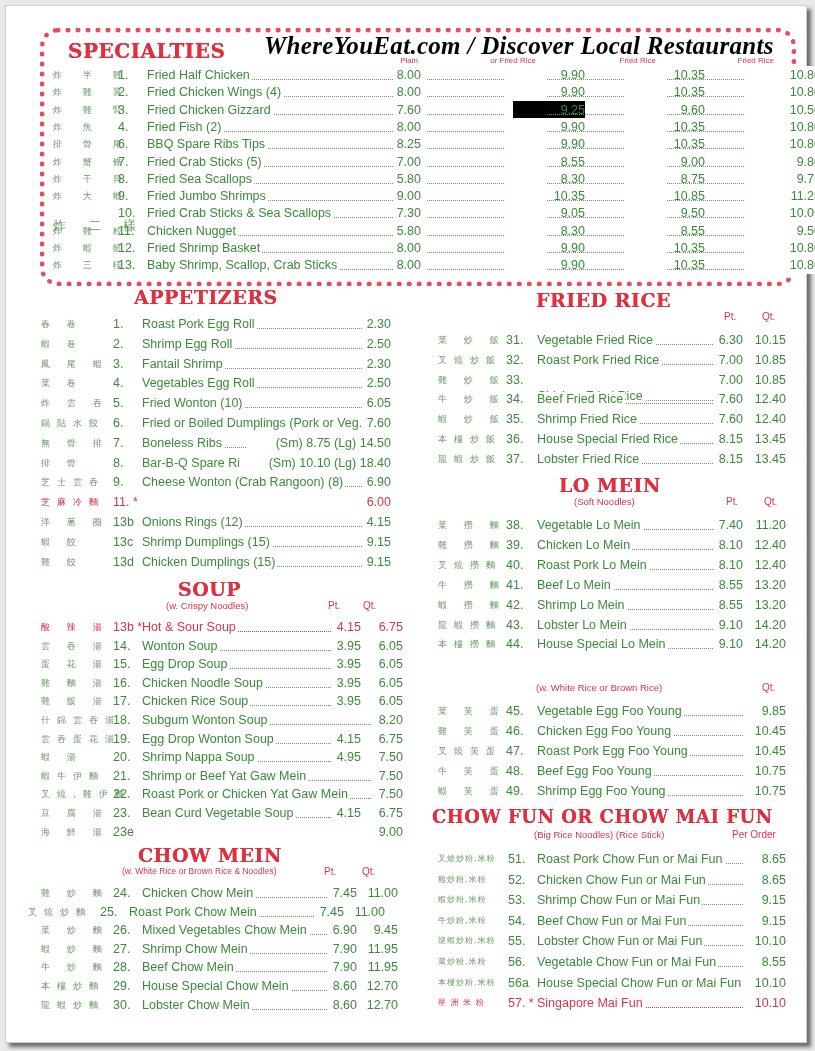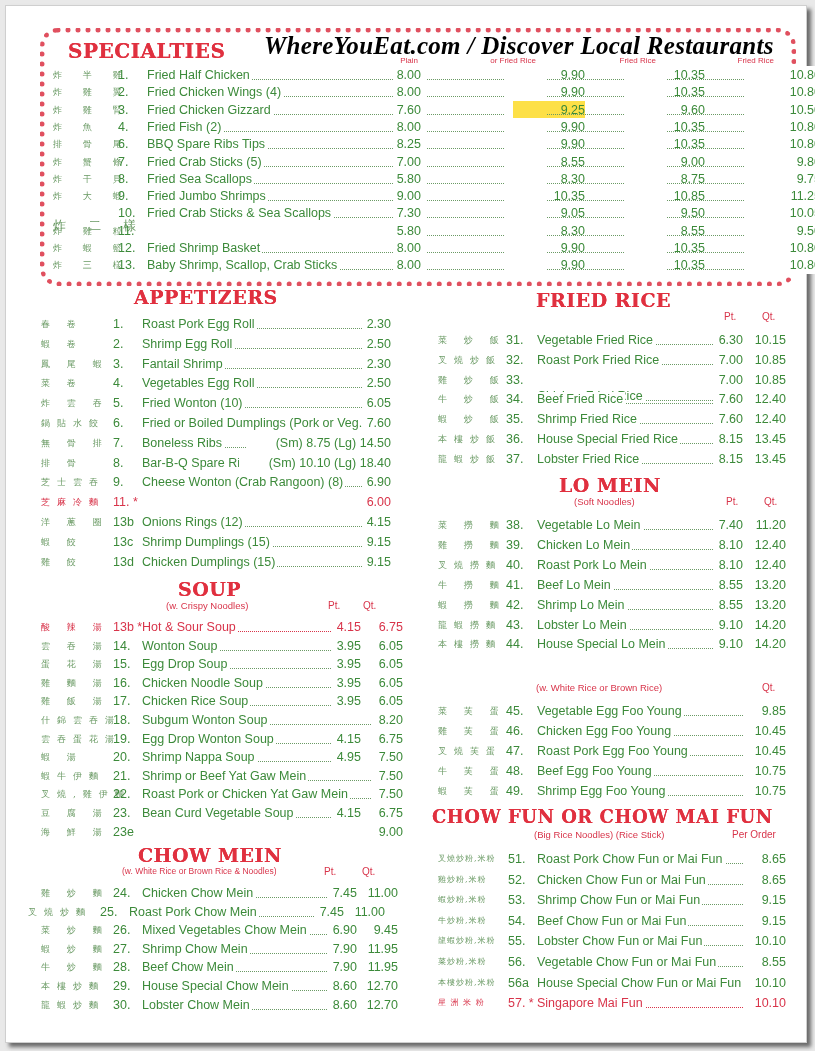--- a/index.html
+++ b/index.html
@@ -55,21 +55,21 @@
         <span class="price" style="left: 340px; top: 0px; width: 28px; background: rgb(255, 255, 255);">8.00</span>
         <span class="price" style="left: 460px; top: 0px; width: 72px; background: rgb(255, 255, 255);">9.90</span>
         <span class="price" style="left: 580px; top: 0px; width: 72px; background: rgb(255, 255, 255);">10.35</span>
         <span class="price" style="left: 700px; top: 0px; width: 68px; background: rgb(255, 255, 255);">10.80</span>
       </div>
       <div class="row green" style="left:47px;top:94.6px;width:730px;">
         <span class="cn" style="left:0;top:0;font-size:9px;letter-spacing:9px;">炸 雞 腎</span>
         <span class="num" style="left:65px;top:0;">3.</span>
         <span class="name" style="left:94px;top:0;width:246px;"><span class="lbl">Fried Chicken Gizzard</span><span class="dots" style="left:0;right:0;top:13px;"></span></span>
         <span class="price" style="left: 340px; top: 0px; width: 28px; background: rgb(255, 255, 255);">7.60</span>
-        <span class="price" style="left: 460px; top: 0px; width: 72px; background: #fde047;">9.25</span>
+        <span class="price" style="left: 460px; top: 0px; width: 72px; background: #000000;">9.25</span>
         <span class="price" style="left: 580px; top: 0px; width: 72px; background: rgb(255, 255, 255);">9.60</span>
         <span class="price" style="left: 700px; top: 0px; width: 68px; background: rgb(255, 255, 255);">10.50</span>
       </div>
       <div class="row green" style="left:47px;top:111.9px;width:730px;">
         <span class="cn" style="left:0;top:0;font-size:9px;letter-spacing:9px;">炸   魚</span>
         <span class="num" style="left:65px;top:0;">4.</span>
         <span class="name" style="left:94px;top:0;width:246px;"><span class="lbl">Fried Fish (2)</span><span class="dots" style="left:0;right:0;top:13px;"></span></span>
         <span class="price" style="left: 340px; top: 0px; width: 28px; background: rgb(255, 255, 255);">8.00</span>
         <span class="price" style="left: 460px; top: 0px; width: 72px; background: rgb(255, 255, 255);">9.90</span>
         <span class="price" style="left: 580px; top: 0px; width: 72px; background: rgb(255, 255, 255);">10.35</span>
@@ -116,20 +116,21 @@
         <span class="num" style="left:65px;top:0;">10.</span>
         <span class="name" style="left:94px;top:0;width:246px;"><span class="lbl">Fried Crab Sticks &amp; Sea Scallops</span><span class="dots" style="left:0;right:0;top:13px;"></span></span>
         <span class="price" style="left: 340px; top: 0px; width: 28px; background: rgb(255, 255, 255);">7.30</span>
         <span class="price" style="left: 460px; top: 0px; width: 72px; background: rgb(255, 255, 255);">9.05</span>
         <span class="price" style="left: 580px; top: 0px; width: 72px; background: rgb(255, 255, 255);">9.50</span>
         <span class="price" style="left: 700px; top: 0px; width: 68px; background: rgb(255, 255, 255);">10.05</span>
       </div>
       <div class="row green" style="left:47px;top:215.70000000000002px;width:730px;">
         <span class="cn" style="left:0;top:0;font-size:9px;letter-spacing:9px;">炸 雞 粒</span>
         <span class="num" style="left:65px;top:0;">11.</span>
+        <span class="name" style="left:94px;top:0;width:246px;"><span class="lbl">Chicken Nugget</span><span class="dots" style="left:0;right:0;top:13px;"></span></span>
         <span class="price" style="left: 340px; top: 0px; width: 28px; background: rgb(255, 255, 255);">5.80</span>
         <span class="price" style="left: 460px; top: 0px; width: 72px; background: rgb(255, 255, 255);">8.30</span>
         <span class="price" style="left: 580px; top: 0px; width: 72px; background: rgb(255, 255, 255);">8.55</span>
         <span class="price" style="left: 700px; top: 0px; width: 68px; background: rgb(255, 255, 255);">9.50</span>
       </div>
       <div class="row green" style="left:47px;top:233px;width:730px;">
         <span class="cn" style="left:0;top:0;font-size:9px;letter-spacing:9px;">炸 蝦 籃</span>
         <span class="num" style="left:65px;top:0;">12.</span>
         <span class="name" style="left:94px;top:0;width:246px;"><span class="lbl">Fried Shrimp Basket</span><span class="dots" style="left:0;right:0;top:13px;"></span></span>
         <span class="price" style="left: 340px; top: 0px; width: 28px; background: rgb(255, 255, 255);">8.00</span>

